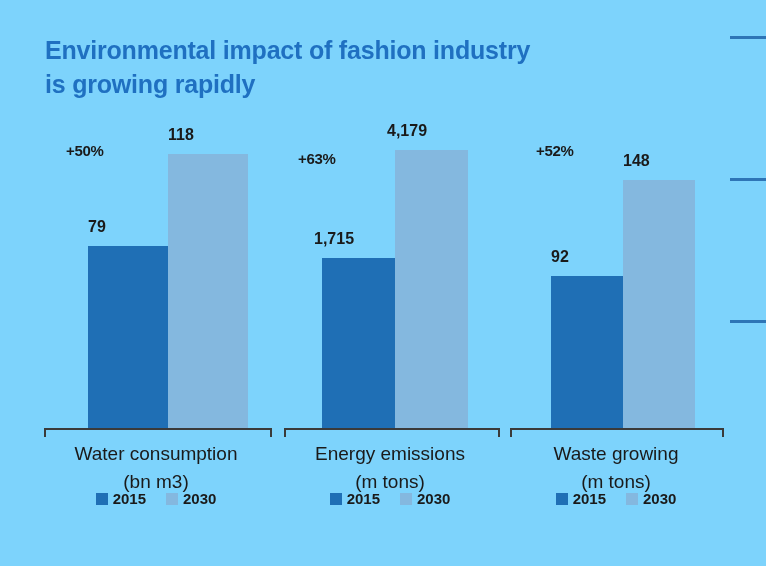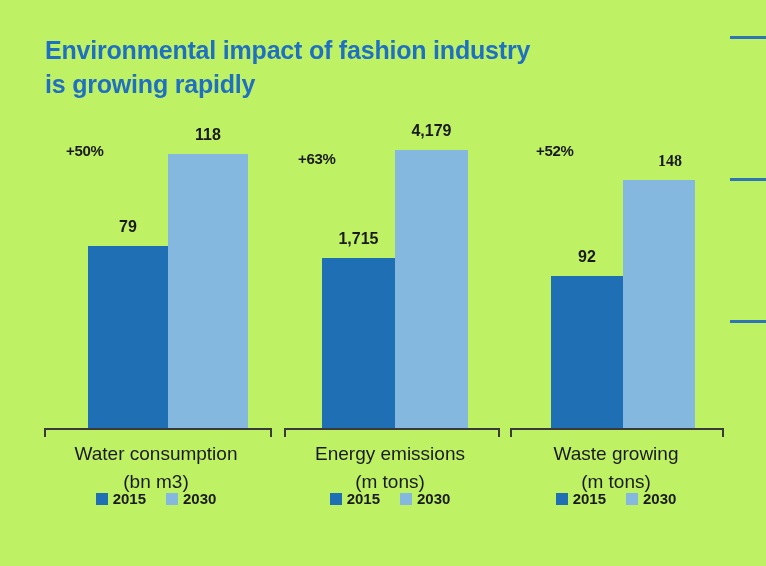--- a/index.html
+++ b/index.html
@@ -13,21 +13,21 @@
     position: relative;
     overflow: hidden;
     font-family: "Liberation Sans", sans-serif;
   }
 
   #slide {
     position: absolute;
     left: 0; top: 0;
     width: 766px;
     height: 566px;
-    background: #bef264;
+    background: #7dd3fc;
   }
 
   
   #title {
     position: absolute;
     left: 45px;
     top: 34px;
     width: 600px;
     font-size: 25px;
     font-weight: bold;
@@ -74,21 +74,20 @@
     bottom: 0;
   }
   .bar.s2015 { background: #1F6FB5; }
   .bar.s2030 { background: #84B8DF; }
 
   .vlabel {
     position: absolute;
     font-size: 16px;
     font-weight: bold;
     color: #1a1a1a;
-    text-align: center;
     white-space: nowrap;
   }
 
   .growth {
     position: absolute;
     font-size: 15px;
     font-weight: bold;
     color: #1a1a1a;
     white-space: nowrap;
     letter-spacing: -0.3px;
@@ -235,21 +234,21 @@
       </div>
     </div>
 
     <div class="group" style="left:508px; width:216px;">
       <div class="plot">
         <div class="bars">
           <div class="bar s2015" style="left:43px; width:72px; height:152px;"></div>
           <div class="bar s2030" style="left:115px; width:72px; height:248px;"></div>
         </div>
         <div class="vlabel" style="left:43px; width:72px; top:130px;">92</div>
-        <div class="vlabel" style="left:126px; width:72px; top:34px;font-family:Liberation Serif, serif;">148</div>
+        <div class="vlabel" style="left:115px; width:72px; top:34px;">148</div>
         <div class="growth" style="left:28px; top:24px;">+52%</div>
       </div>
       <div class="bracket" style="left:2px; width:214px;"></div>
       <div class="catlabel">
         <span>Waste growing</span>
         <span class="l2">(m tons)</span>
       </div>
       <div class="legend">
         <div class="legend-item">
           <span class="swatch s2015"></span>

